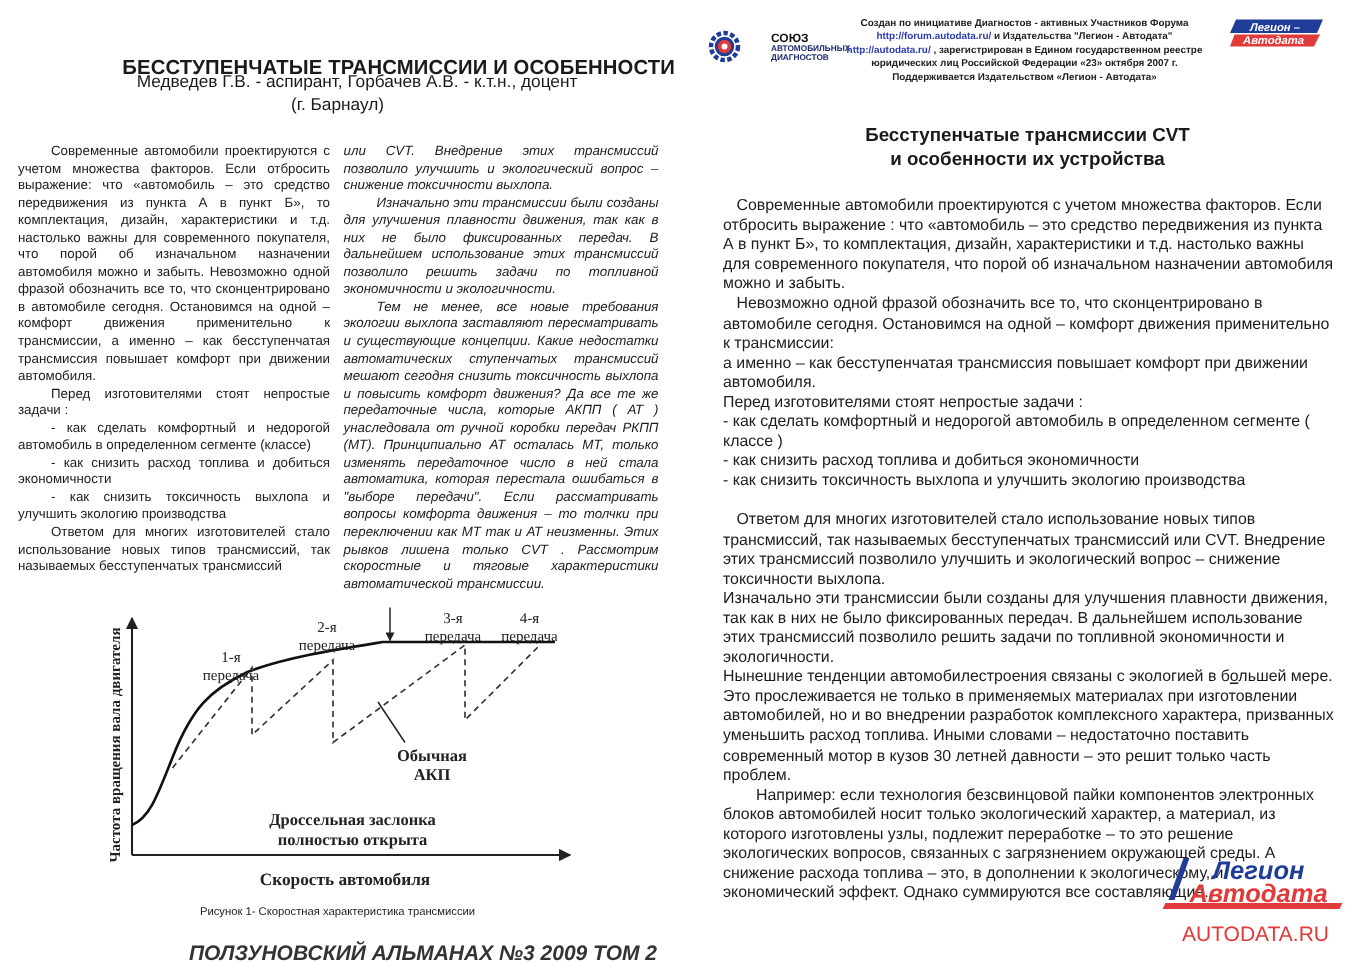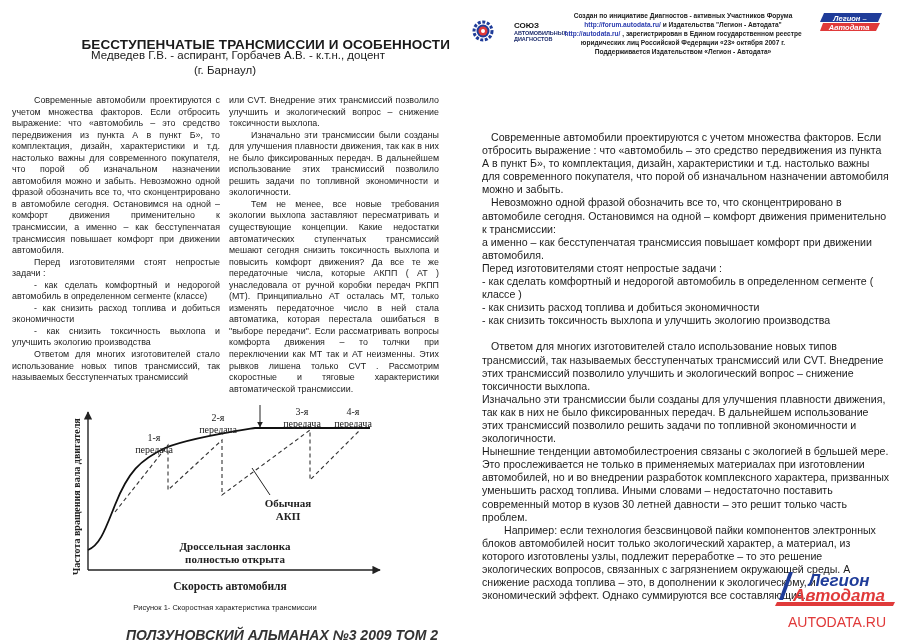--- a/index.html
+++ b/index.html
@@ -9,21 +9,21 @@
   
   .left-page { position: absolute; left: 0; top: 0; width: 450px; height: 642px; }
   .l-title { position: absolute; left: 0; width: 450px; top: 8px; text-align: right;
              font-weight: bold; font-size: 13.5px; line-height: 17px; letter-spacing: 0.1px; margin-top: 28px; }
   .l-authors { position: absolute; left: 0; width: 450px; top: 48px; text-align: center;
                font-size: 11.5px; line-height: 15px; }
   .l-authors div:first-child { padding-left: 26px; text-align: center; }
   .l-col { position: absolute; top: 95px; width: 208px; font-size: 8.9px; line-height: 11.55px;
            text-align: justify; color: #1c1c1c; }
   .l-col.c1 { left: 12px; }
-  .l-col.c2 { left: 229px; width: 210px; }
+  .l-col.c2 { left: 229px; width: 210px; font-style: italic; }
   .l-col p { text-indent: 22px; }
   .l-col p.noind { text-indent: 0; }
   .l-col p.dash { text-indent: 22px; }
 
   .chart { position: absolute; left: 60px; top: 400px; width: 335px; height: 200px; }
   .caption { position: absolute; left: 0; width: 450px; top: 603px; text-align: center; font-size: 7.5px; color: #222; }
   .page-num { position: absolute; left: 12px; top: 627px; font-family: "Liberation Serif", serif;
               font-style: italic; font-size: 11px; font-weight: bold; color: #333; margin-top: 16px; }
   .journal { position: absolute; right: 12px; top: 627px; font-family: Liberation Sans, sans-serif;
              font-style: italic; font-size: 14px; font-weight: bold; color: #333; }
@@ -146,20 +146,24 @@
 
   <div class="legion-small">
     <svg width="62" height="20" viewBox="0 0 62 20">
       <polygon points="4,1 62,1 58,10 0,10" fill="#1f3c99"></polygon>
       <polygon points="3,11 60,11 56,19 0,19" fill="#e03a3a"></polygon>
       <text x="30" y="8.5" text-anchor="middle" font-family="Liberation Sans, sans-serif" font-size="7.5" font-style="italic" font-weight="bold" fill="#fff">Легион –</text>
       <text x="29" y="17.5" text-anchor="middle" font-family="Liberation Sans, sans-serif" font-size="7.5" font-style="italic" font-weight="bold" fill="#fff">Автодата</text>
     </svg>
   </div>
 
+  <div class="r-title">
+    <div>Бесступенчатые трансмиссии  CVT</div>
+    <div>и  особенности их устройства</div>
+  </div>
 
   <div class="r-body">
     <p class="ind">Современные автомобили проектируются с учетом множества факторов. Если отбросить выражение : что «автомобиль – это средство передвижения из пункта А в пункт Б», то комплектация, дизайн, характеристики и т.д. настолько важны для современного покупателя, что порой об изначальном назначении автомобиля можно и забыть.</p>
     <p class="ind">Невозможно одной фразой обозначить все то, что сконцентрировано в автомобиле сегодня. Остановимся на одной – комфорт движения применительно к трансмиссии:</p>
     <p>а именно – как бесступенчатая  трансмиссия повышает комфорт при движении автомобиля.</p>
     <p>Перед изготовителями стоят непростые задачи :</p>
     <p> - как сделать комфортный и недорогой автомобиль в определенном сегменте ( классе )</p>
     <p> - как снизить расход топлива и добиться экономичности</p>
     <p> - как снизить токсичность выхлопа  и улучшить экологию производства</p>
     <div class="gap"></div>

